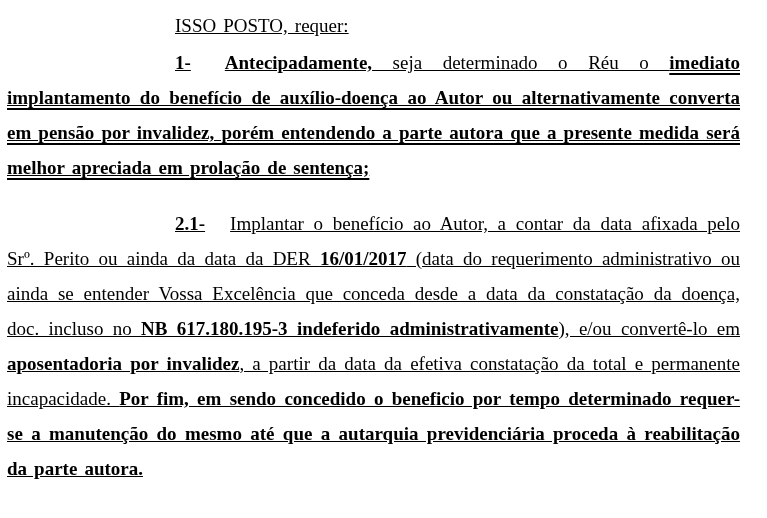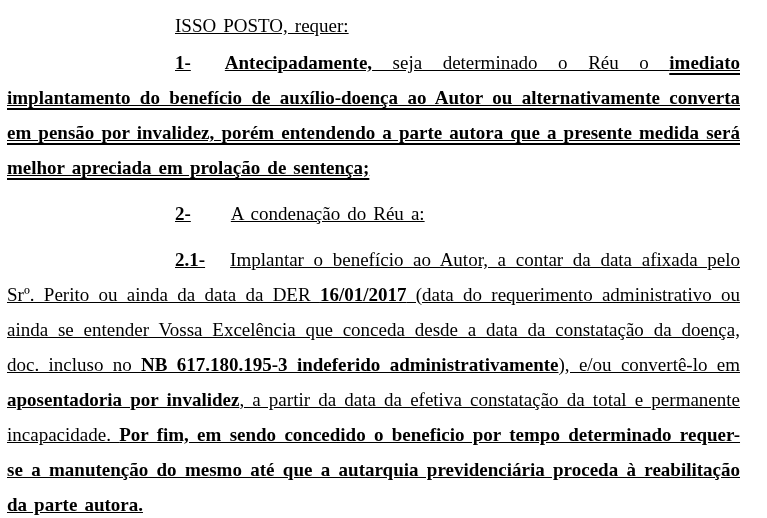--- a/index.html
+++ b/index.html
@@ -18,29 +18,28 @@
     word-spacing: 0.12em;
   }
   p.para { text-indent: 168px; text-decoration: underline; }
   .b { font-weight: bold; }
   .u { text-decoration: underline; text-decoration-thickness: 2px; text-underline-offset: 4px; }
   .tab { display: inline-block; }
   .t1 { width: 34px; }
   .t2 { width: 40px; }
   .t3 { width: 25px; }
   .p-intro  { margin-bottom: 2px; }
-  .p-item1  { margin-bottom: 11px; }
+  .p-item1  { margin-bottom: 21px; }
   .p-item2  { margin-bottom: 11px; }
 </style>
 </head>
 <body>
 
 <div>
 
   <p class="para p-intro"><span>ISSO POSTO, requer:</span></p>
 
   <p class="para p-item1"><span class="b">1-</span><span class="tab t1"></span><span class="b">Antecipadamente,</span><span> seja determinado o Réu o </span><span class="b u">imediato implantamento do benefício de auxílio-doença ao Autor ou alternativamente converta em pensão por invalidez, porém entendendo a parte autora que a presente medida será melhor apreciada em prolação de sentença;</span></p>
 
-  <p class="para p-item2"><span class="b">2-</span><span class="tab t2"></span><span>A condenação do Réu a:</span></p>
 
   <p class="para p-item2-1"><span class="b">2.1-</span><span class="tab t3"></span><span>Implantar o benefício ao Autor, a contar da data afixada pelo Srº. Perito ou ainda da data da DER </span><span class="b">16/01/2017</span><span> (data do requerimento administrativo ou ainda se entender Vossa Excelência que conceda desde a data da constatação da doença, doc. incluso no </span><span class="b">NB 617.180.195-3 indeferido administrativamente</span><span>), e/ou convertê-lo em </span><span class="b">aposentadoria por invalidez</span><span>, a partir da data da efetiva constatação da total e permanente incapacidade. </span><span class="b">Por fim, em sendo concedido o beneficio por tempo determinado requer-se a manutenção do mesmo até que a autarquia previdenciária proceda à reabilitação da parte autora.</span></p>
 
 </div>
 
 </body></html>

